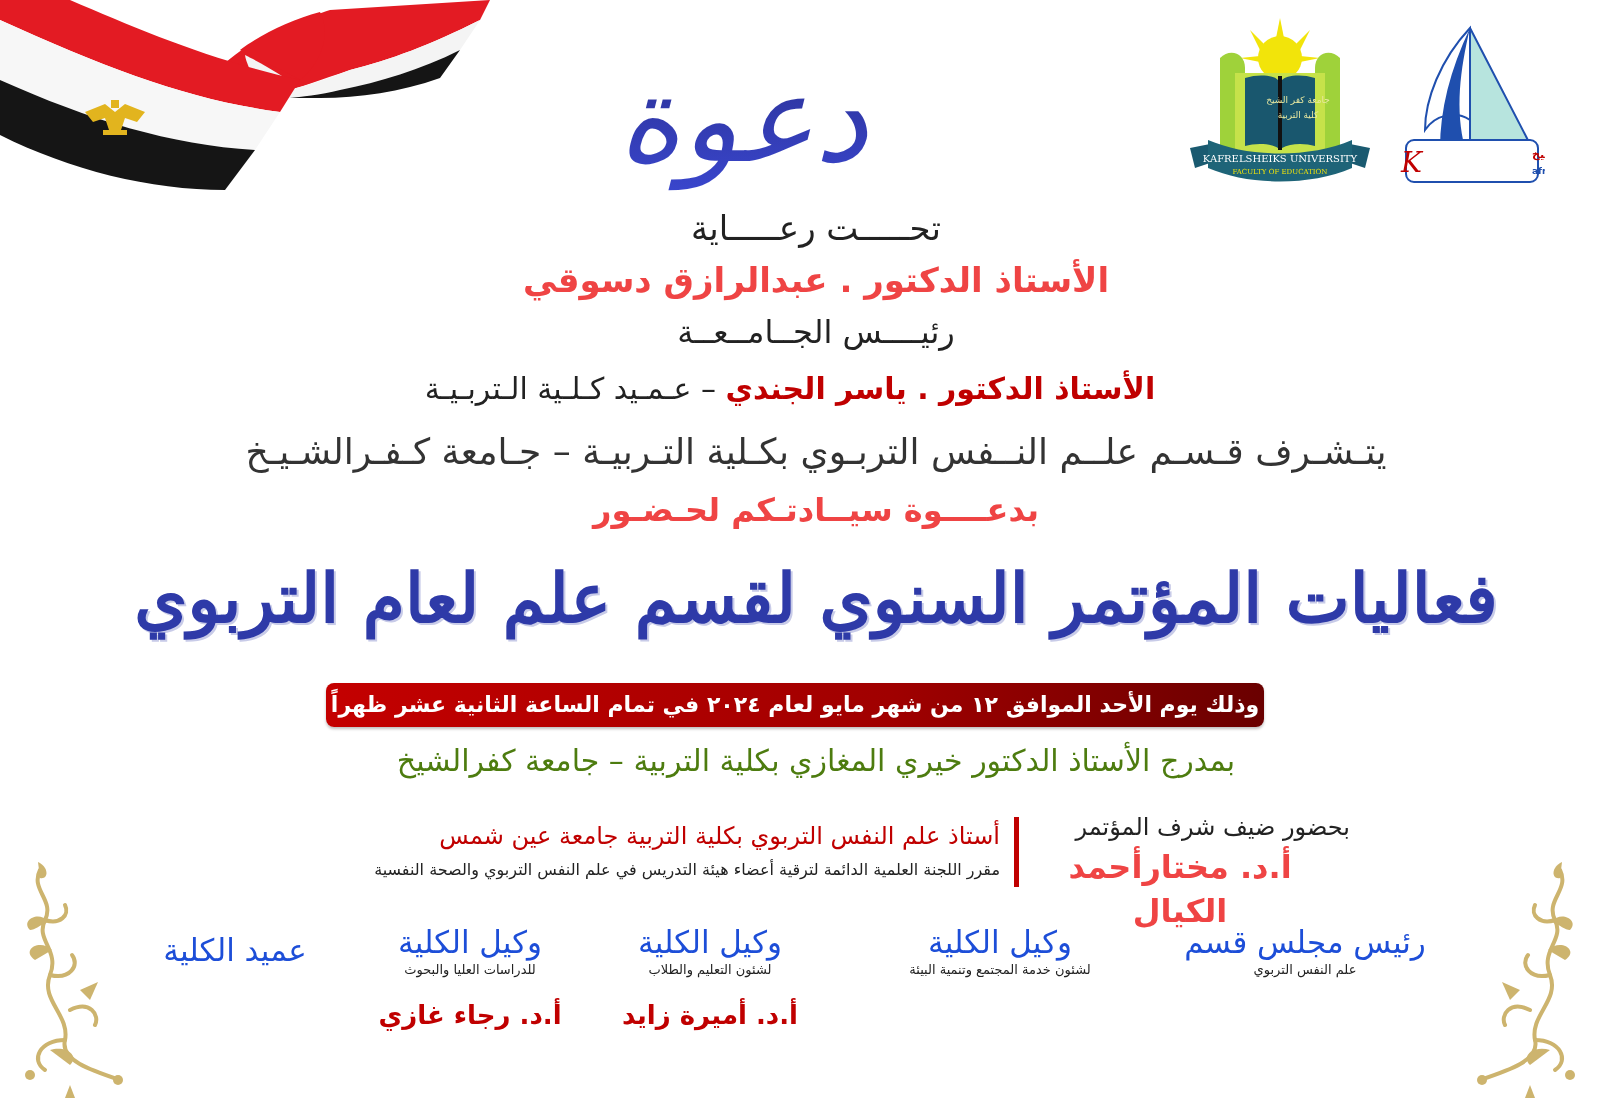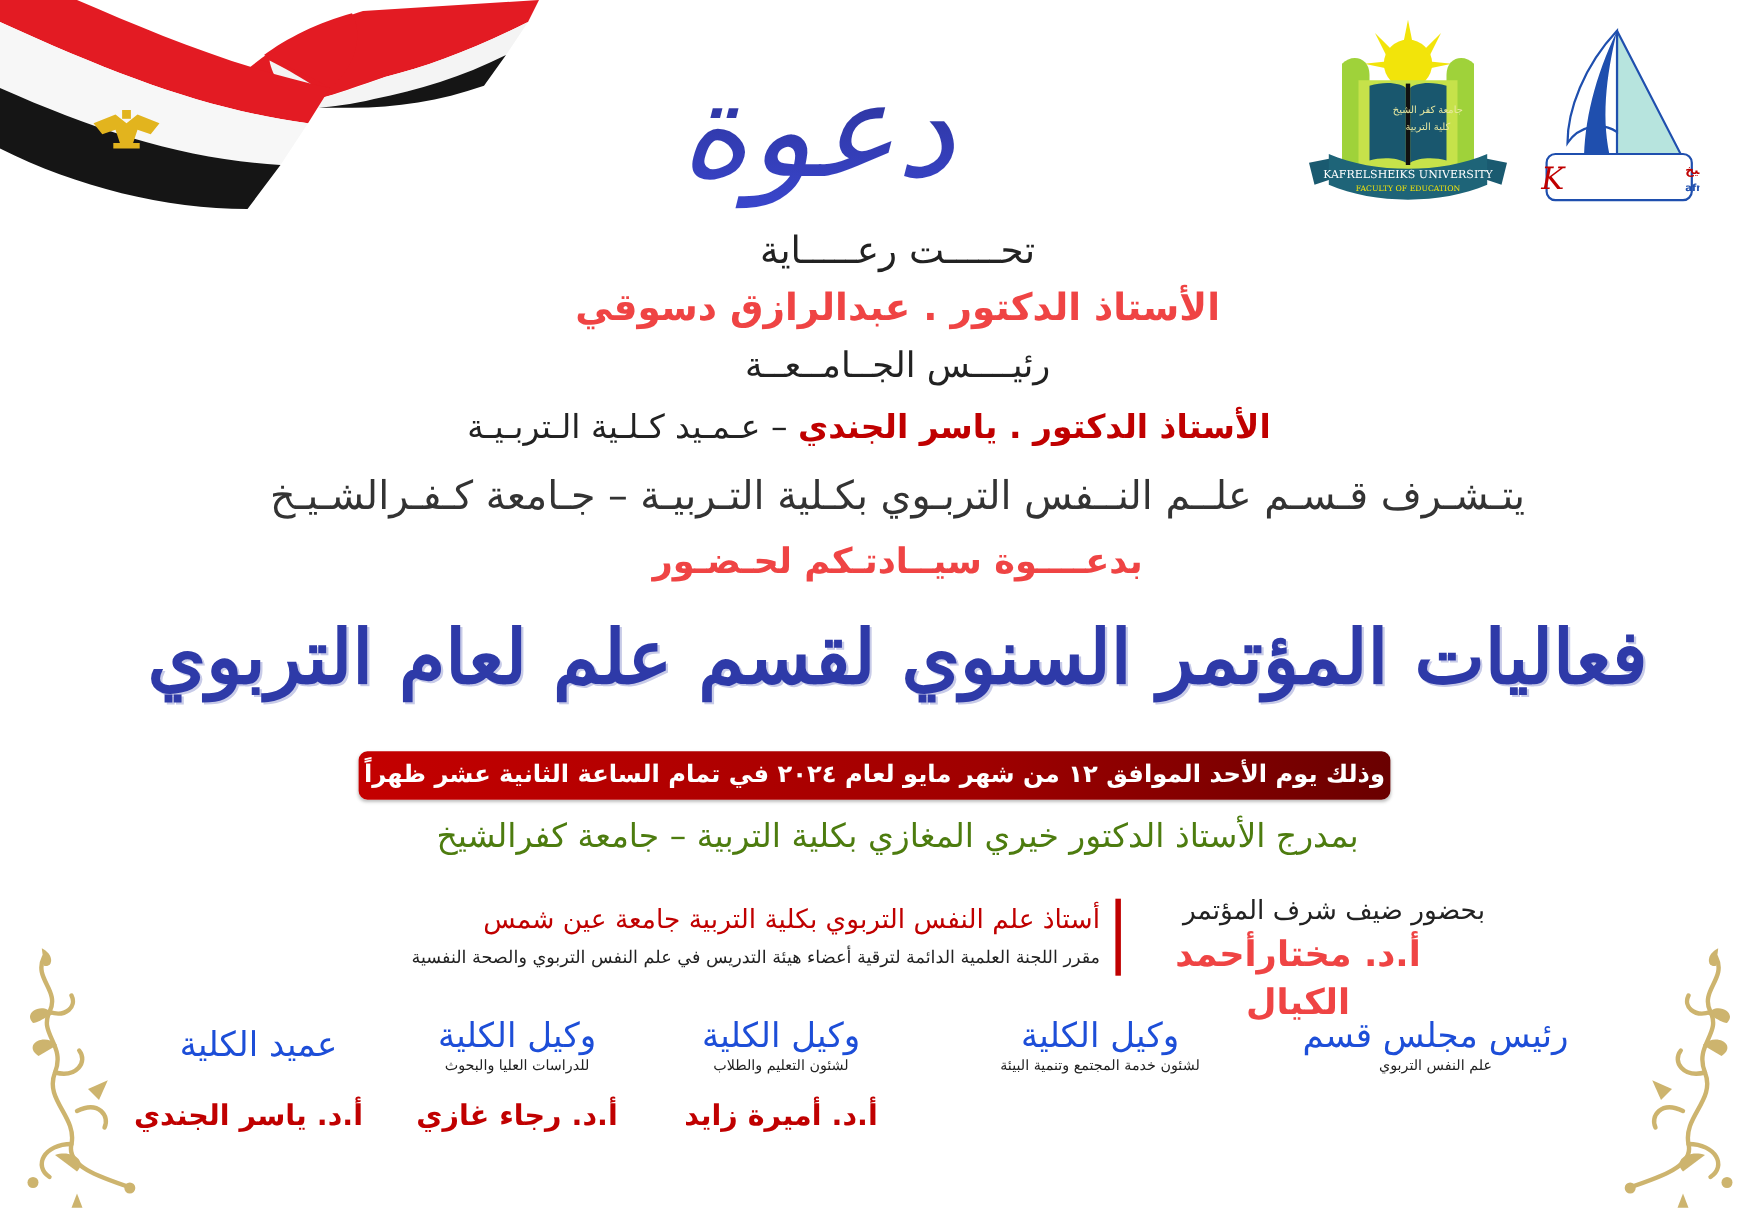--- a/index.html
+++ b/index.html
@@ -163,21 +163,20 @@
   <div class="name">أ.د. أميرة زايد</div>
 </div>
 <div id="official-3" class="official">
   <div class="role">وكيل الكلية</div>
   <div class="subrole">للدراسات العليا والبحوث</div>
   <div class="name">أ.د. رجاء غازي</div>
 </div>
 <div id="official-4" class="official">
   <div class="role">عميد الكلية</div>
   <div class="subrole"></div>
-  <div class="name">أ.د. ياسر الجندي</div>
 </div>
 
 <svg id="ornament-left" class="abs" viewBox="0 0 120 250">
   <g fill="none" stroke="#cdb46e" stroke-width="4" stroke-linecap="round">
     <path d="M30 20 C 20 40, 45 50, 35 70 C 25 90, 50 100, 40 125 C 30 150, 60 165, 55 190 C 50 210, 80 220, 110 230"></path>
     <path d="M35 70 C 50 75, 60 65, 55 55"></path>
     <path d="M40 125 C 60 130, 70 115, 62 105"></path>
     <path d="M55 190 C 30 190, 20 210, 35 220"></path>
     <path d="M60 160 C 80 150, 90 165, 85 175"></path>
   </g>

